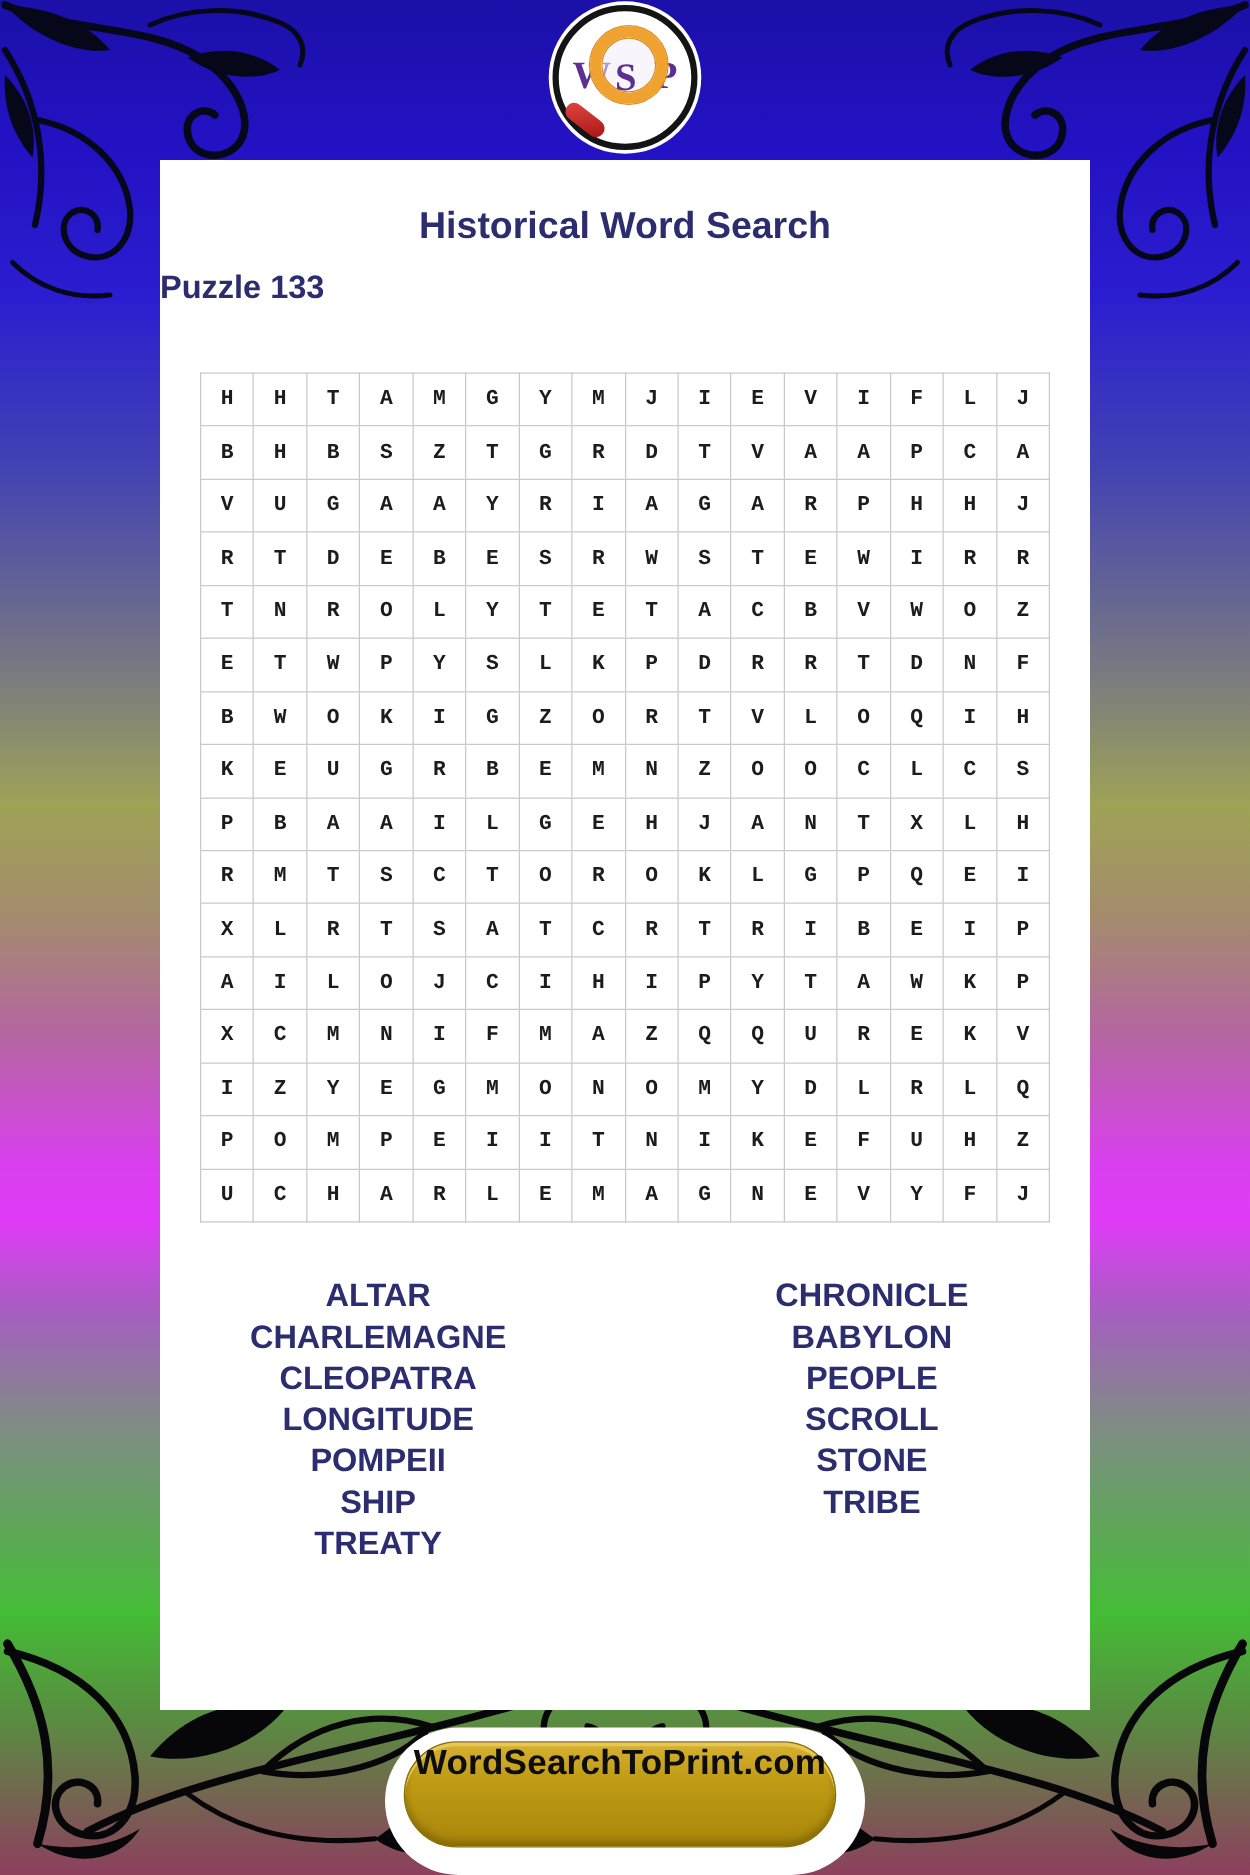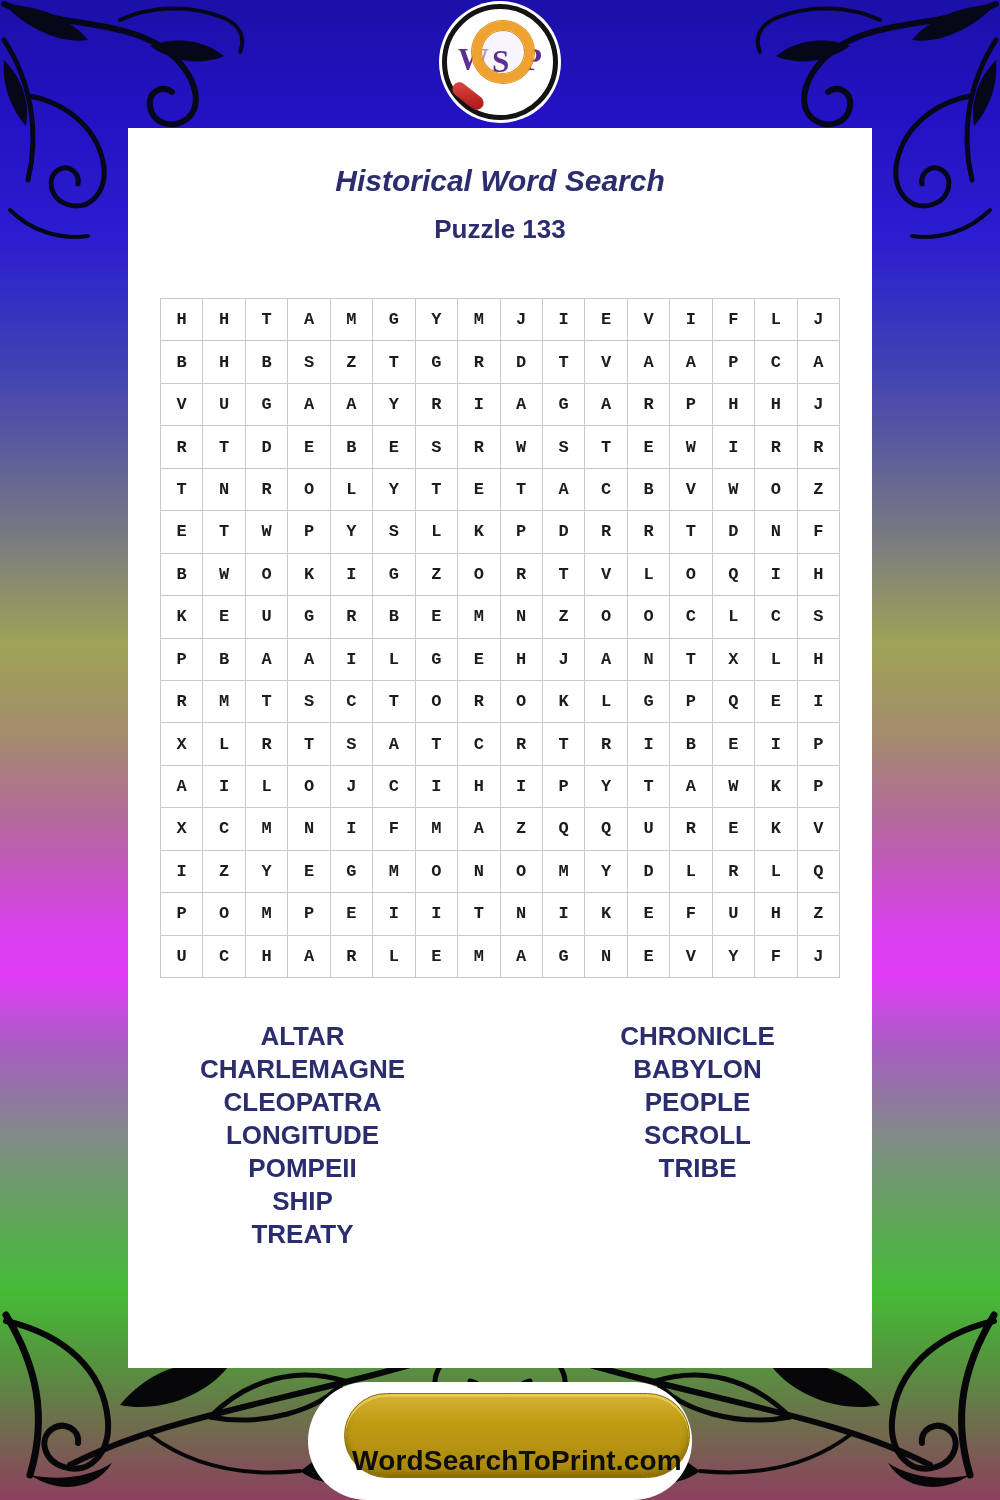--- a/index.html
+++ b/index.html
@@ -43,24 +43,24 @@
     transform:rotate(38deg); z-index:1;
   }
 
   
   .card {
     position:absolute; left:128px; top:128px; width:744px; height:1240px;
     background:#ffffff;
   }
   .title {
     position:absolute; top:36px; width:100%; text-align:center;
-    font-size:30px; font-weight:bold; color:#2b2d6e; letter-spacing:0;font-style:italic;
+    font-size:30px; font-weight:bold; color:#2b2d6e; letter-spacing:0;
   }
   .subtitle {
-    position:absolute; top:86px; width:100%; text-align:center;
+    position:absolute; top:86px; width:100%; 
     font-size:26px; font-weight:bold; color:#2b2d6e;
   }
   table.grid {
     position:absolute; left:32px; top:170px; width:680px; height:680px;
     border-collapse:collapse; table-layout:fixed;
   }
   table.grid td {
     border:1px solid #c9c9c9; text-align:center; vertical-align:middle;
     font-family:"Liberation Mono", monospace; font-weight:bold;
     font-size:17px; color:#1c1c1c; background:#fff;
@@ -73,26 +73,26 @@
     height:33px; line-height:33px; font-size:26px; font-weight:bold;
     color:#2b2d6e;
   }
 
   
   .footer-pill {
     position:absolute; left:308px; top:1382px; width:384px; height:118px;
     background:#ffffff; border-radius:59px;
   }
   .footer-btn {
-    position:absolute; left:36px; top:11px; width:346px; height:85px;
+    position:absolute; left:15px; top:11px; width:346px; height:85px;
     border-radius:43px; cursor:pointer;
     background:linear-gradient(180deg,#d7b133 0%,#c09c15 35%,#a8860a 100%);
     border:1px solid #8a6d06;
     box-shadow:inset 0 3px 0 #e6c954, inset 0 -4px 6px rgba(90,70,0,0.45);
-    display:flex; align-items:flex-end; justify-content:center;
+    display:flex; align-items:flex-start; justify-content:center;
   }
   .footer-btn span {
     font-size:28px; font-weight:bold; color:#0d0d0d; letter-spacing:0.2px;
   }
 </style>
 </head>
 <body>
 
 <div class="page">
 
@@ -460,20 +460,21 @@
           <li>LONGITUDE</li>
           <li>POMPEII</li>
           <li>SHIP</li>
           <li>TREATY</li>
         </ul>
       <ul>
           <li>CHRONICLE</li>
           <li>BABYLON</li>
           <li>PEOPLE</li>
           <li>SCROLL</li>
+          <li>STONE</li>
           <li>TRIBE</li>
         </ul>
     </div>
   </div>
 
   <div class="footer-pill">
     <div class="footer-btn">
       <span>WordSearchToPrint.com</span>
     </div>
   </div>

